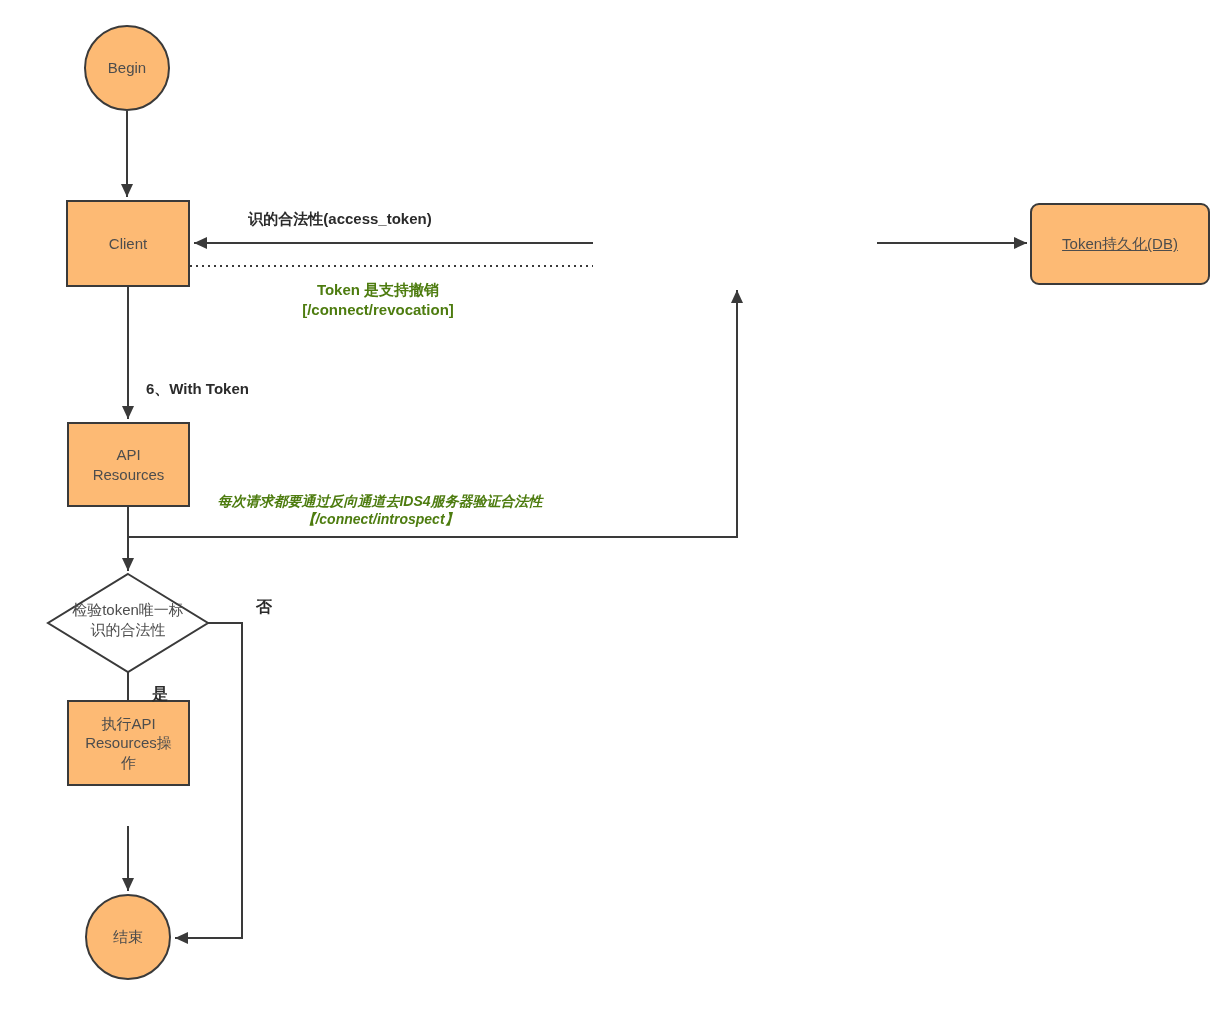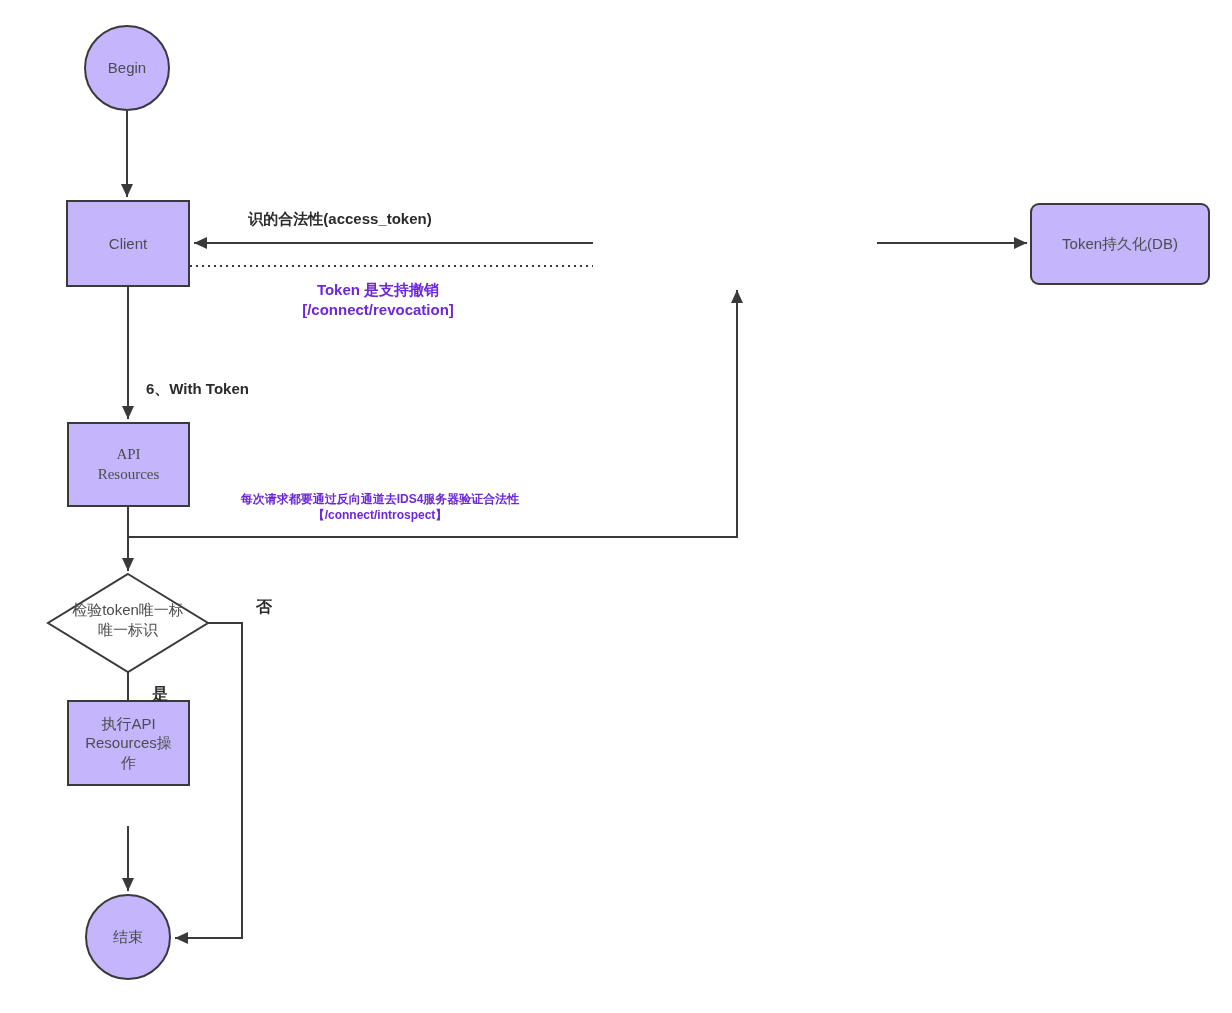--- a/index.html
+++ b/index.html
@@ -12,34 +12,34 @@
     overflow: hidden;
   }
   svg.connectors { position: absolute; left: 0; top: 0; }
   .node {
     position: absolute;
     display: flex;
     align-items: center;
     justify-content: center;
     text-align: center;
     border: 2px solid #3a3a3a;
-    background: #c4b5fd;
+    background: #fdba74;
     color: #4d4d4d;
     font-size: 15px;
     line-height: 1.3;
     white-space: pre-line;
     box-sizing: border-box;
   }
   .circle { border-radius: 50%; }
   .rounded { border-radius: 9px; }
   #node-begin   { left: 84px;   top: 25px;  width: 86px;  height: 86px; }
   #node-client  { left: 66px;   top: 200px; width: 124px; height: 87px; }
   #node-ids4    { left: 593px;  top: 200px; width: 284px; height: 87px; }
-  #node-tokendb { left: 1030px; top: 203px; width: 180px; height: 82px; }
-  #node-api     { left: 67px;   top: 422px; width: 123px; height: 85px; font-family: Liberation Serif, serif; }
+  #node-tokendb { left: 1030px; top: 203px; width: 180px; height: 82px; text-decoration: underline; }
+  #node-api     { left: 67px;   top: 422px; width: 123px; height: 85px; }
   #node-execute { left: 67px;   top: 700px; width: 123px; height: 86px; }
   #node-end     { left: 85px;   top: 894px; width: 86px;  height: 86px; }
   #decision-label {
     position: absolute;
     left: 53px; top: 600px; width: 150px;
     text-align: center;
     color: #4d4d4d;
     font-size: 15px;
     line-height: 1.35;
     white-space: pre-line;
@@ -51,27 +51,27 @@
     font-size: 15px;
     white-space: nowrap;
   }
   #label-access-token { left: 240px; top: 210px; width: 200px; text-align: center; }
   #label-with-token   { left: 146px; top: 380px; }
   #label-yes          { left: 152px; top: 684px; font-size: 16px; }
   #label-no           { left: 256px; top: 597px; font-size: 16px; }
   .annotation {
     position: absolute;
     font-weight: bold;
-    color: #6d28d9;
+    color: #4d7c0f;
     text-align: center;
     white-space: pre-line;
     line-height: 1.3;
   }
   #annotation-revocation { left: 258px; top: 280px; width: 240px; font-size: 15px; }
-  #annotation-introspect { left: 170px; top: 492px; width: 420px; font-size: 12px; }
+  #annotation-introspect { left: 170px; top: 492px; width: 420px; font-size: 14px; font-style: italic; }
 </style>
 </head>
 <body>
 
 <div class="canvas">
 
   <svg class="connectors" width="1232" height="1013" viewBox="0 0 1232 1013">
     <defs>
       <marker id="arrow" markerUnits="userSpaceOnUse" markerWidth="16" markerHeight="14" refX="13" refY="6" orient="auto">
         <path d="M0,0 L13,6 L0,12 Z" fill="#3a3a3a"></path>
@@ -104,21 +104,21 @@
   <div class="node rounded" id="node-tokendb">
     <span>Token持久化(DB)</span>
   </div>
 
   <div class="node" id="node-api">
     <span>API
 Resources</span>
   </div>
 
   <div id="decision-label">检验token唯一标
-唯一标识</div>
+识的合法性</div>
 
   <div class="node" id="node-execute">
     <span>执行API
 Resources操
 作</span>
   </div>
 
   <div class="node circle" id="node-end">
     <span>结束</span>
   </div>

